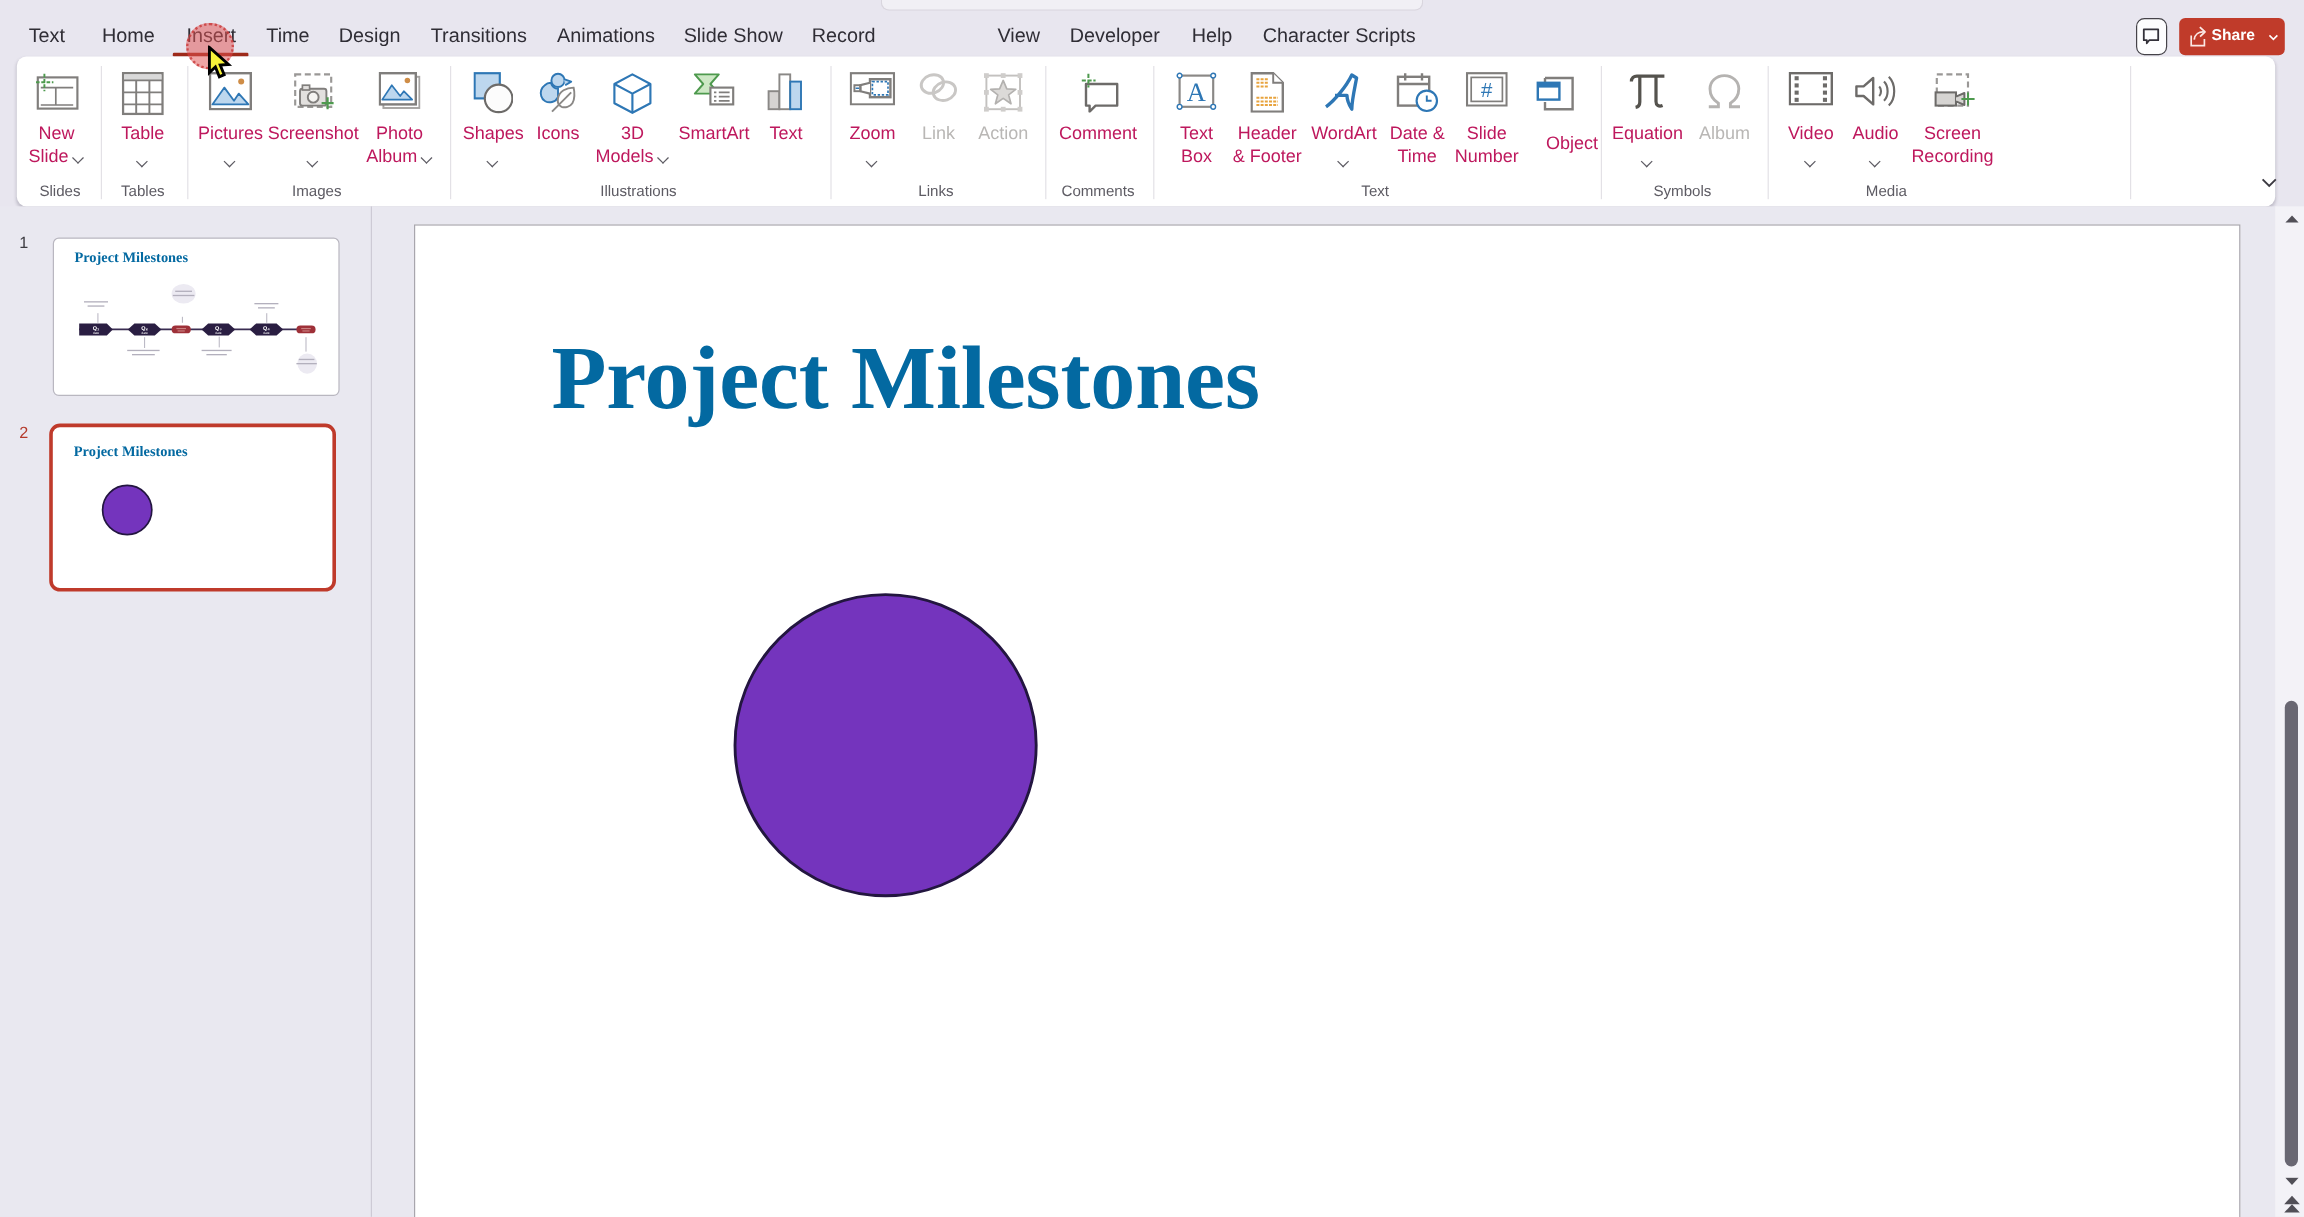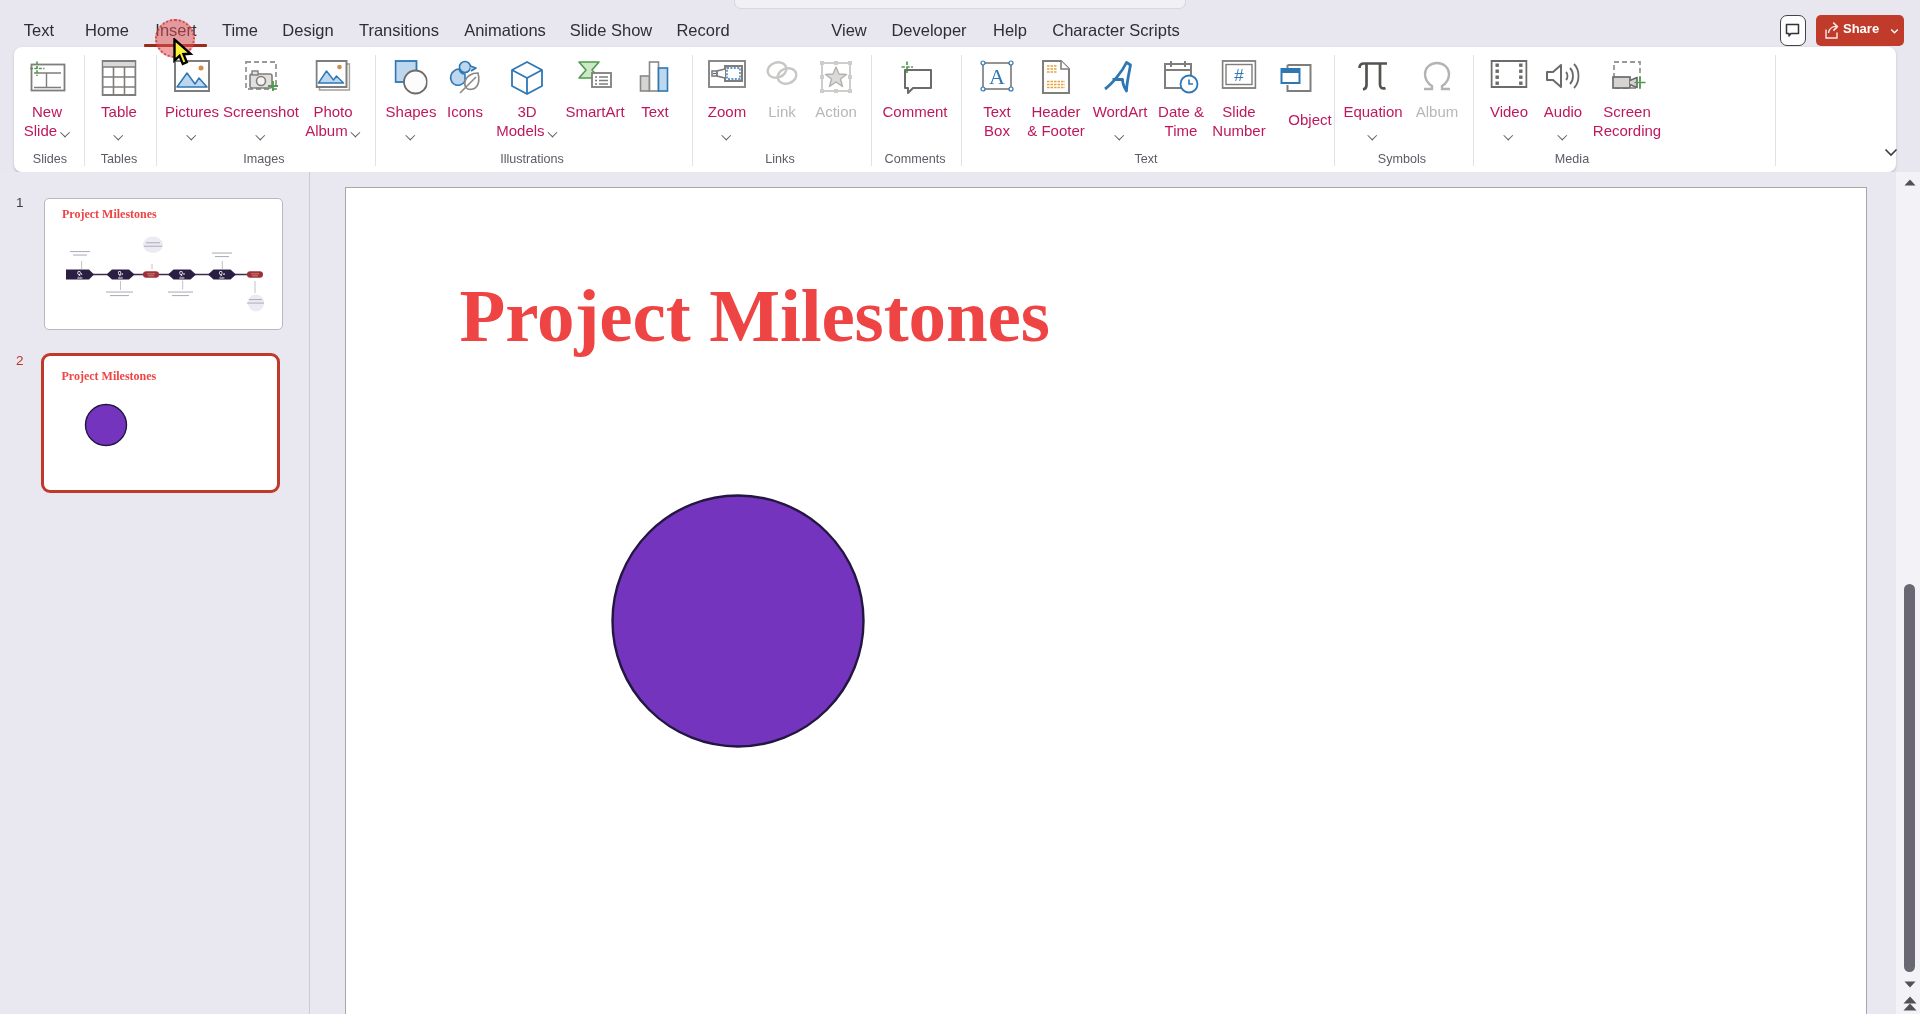--- a/index.html
+++ b/index.html
@@ -12,21 +12,21 @@
 .rlab.gray{color:#b9b7b5;}
 .grouplab{position:absolute;top:105px;transform:translateX(-50%);font-size:12.6px;color:#5d5b63;white-space:nowrap;}
 .sep{position:absolute;top:8px;width:1px;height:111px;background:#e3e1e6;}
 .chev{display:inline-block;width:9px;height:9px;position:relative;}
 .chev:before{content:"";position:absolute;left:0;top:2px;width:5.5px;height:5.5px;border-right:1.6px solid #5d5b63;border-bottom:1.6px solid #5d5b63;transform:rotate(45deg);}
 #canvas{position:absolute;left:0;top:172px;width:1920px;height:842px;background:#e9e8f0;}
 #slide{position:absolute;left:345px;top:15px;width:1522px;height:856px;background:#fff;border:1px solid #a8a6ad;}
 .thumbnum{position:absolute;font-size:13.5px;color:#3c3b41;}
 #thumb1{position:absolute;left:44px;top:26px;width:239px;height:132px;background:#fff;border:1px solid #b9b7c0;border-radius:5px;}
 #thumb2{position:absolute;left:41px;top:181px;width:239px;height:140px;background:#fff;border:3.5px solid #bf3a2b;border-radius:9px;}
-.ttl{font-family:"Liberation Serif",serif;color:#ef4444;}
+.ttl{font-family:"Liberation Serif",serif;color:#0369a1;}
 </style></head><body>
 <div id="top">
 <div class="abs" style="left:734px;top:0;width:452px;height:9px;background:#f1f0f5;border:1px solid #d9d6de;border-top:none;border-radius:0 0 7px 7px;"></div>
 <div class="menuitem" style="left:39px;">Text</div>
 <div class="menuitem" style="left:107px;">Home</div>
 <div class="menuitem" style="left:176px;">Insert</div>
 <div class="menuitem" style="left:240px;">Time</div>
 <div class="menuitem" style="left:308px;">Design</div>
 <div class="menuitem" style="left:399px;">Transitions</div>
 <div class="menuitem" style="left:505px;">Animations</div>

